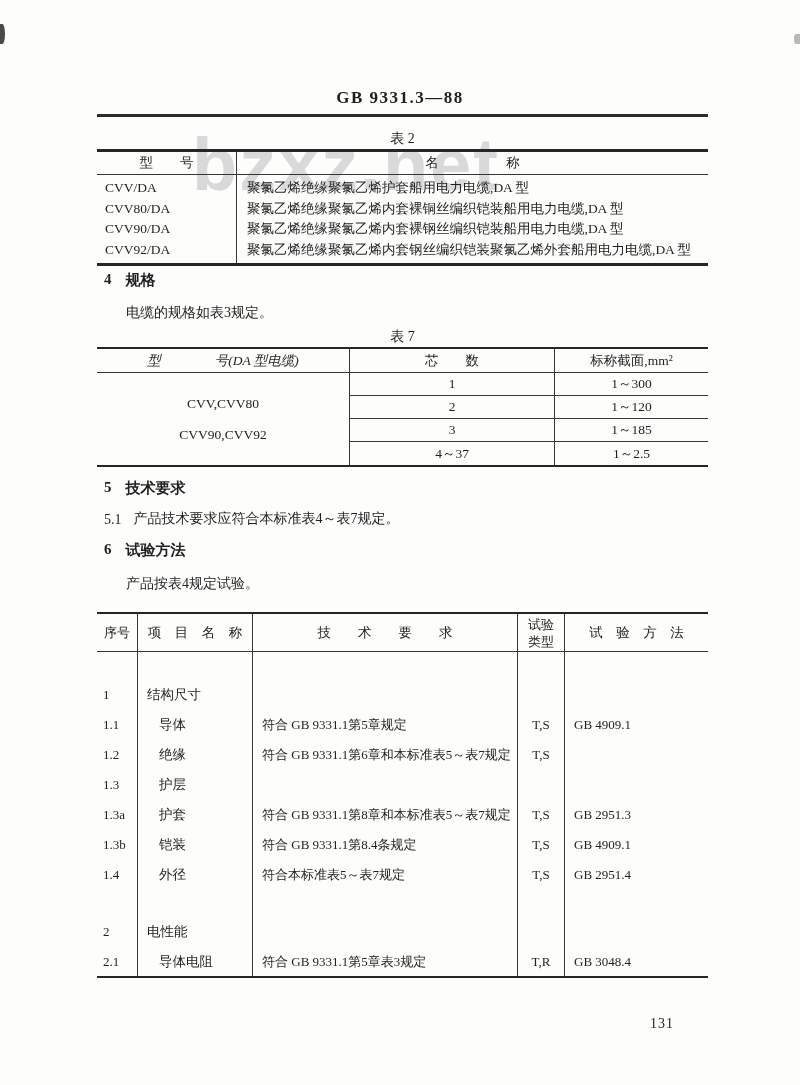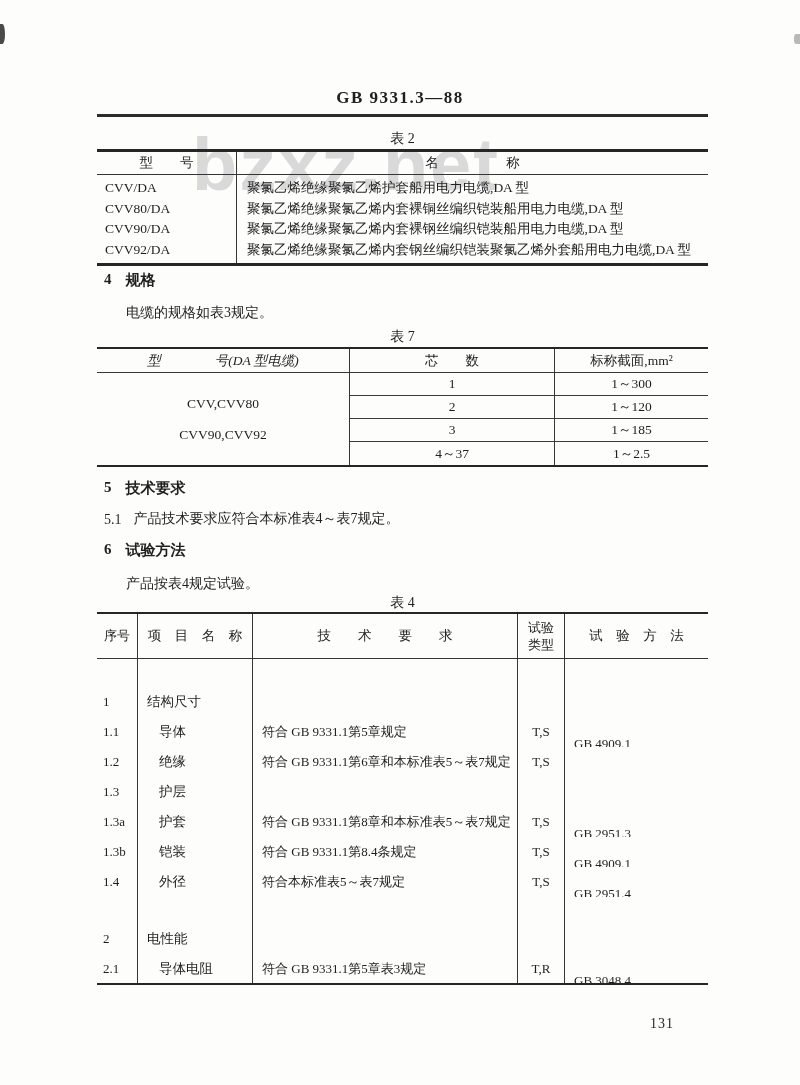--- a/index.html
+++ b/index.html
@@ -47,36 +47,36 @@
   .t3-c3{flex:1;}
   .t3-body{display:flex;}
   .t3-model{width:253px;display:flex;flex-direction:column;align-items:center;justify-content:center;gap:15px;font-size:13.5px;}
   .t3-right{flex:1;display:flex;flex-direction:column;}
   .t3-row{display:flex;height:23px;}
   .t3-row.rb{border-bottom:1.2px solid #3a3a3a;}
   .t3-cores{width:205px;display:flex;align-items:center;justify-content:center;font-size:13.5px;}
   .t3-sec{flex:1;display:flex;align-items:center;justify-content:center;font-size:13.5px;}
   
   .t4{border-top:2.5px solid #262626;border-bottom:2.5px solid #262626;}
-  .t4-head{display:flex;height:45px;border-bottom:1.5px solid #353535;justify-content:center;}
+  .t4-head{display:flex;height:38px;border-bottom:1.5px solid #353535;justify-content:center;}
   .t4-c1{width:41px;}
   .t4-c2{width:115px;}
   .t4-c3{width:265px;}
   .t4-c4{width:47px;}
   .t4-c5{flex:1;}
   .t4-type2{display:flex;flex-direction:column;align-items:center;justify-content:center;font-size:13px;line-height:17px;}
   .t4-row{display:flex;}
   .t4-row>div{overflow:hidden;white-space:nowrap;}
   .t4-no{width:41px;padding-left:6px;font-size:13px;}
   .t4-item{width:115px;font-size:13.5px;}
   .t4-item.main{padding-left:9px;}
   .t4-item.sub{padding-left:21px;}
   .t4-req{width:265px;padding-left:9px;font-size:13px;}
   .t4-type{width:47px;text-align:center;font-size:13px;}
-  .t4-meth{flex:1;padding-left:9px;font-size:13px;margin-top:12px;}
+  .t4-meth{flex:1;padding-left:9px;font-size:13px;}
   .h30{height:30px;line-height:30px;}
   .h29{height:29px;line-height:29px;}
   .h28{height:28px;}
   .h27{height:27px;}
   
   .sec-heading{display:flex;gap:14px;font-size:15px;font-weight:bold;}
   .sec-num{font-weight:bold;}
   .clause{display:flex;gap:12px;font-size:14px;align-items:flex-end;}
   .para{font-size:14px;}
   .page-num{left:650px;top:1016px;font-size:14px;letter-spacing:1px;}
@@ -162,21 +162,20 @@
     <span>5.1</span>
     <span>产品技术要求应符合本标准表4～表7规定。</span>
   </div>
 
   <div class="abs z1 sec-heading" style="left:104px;top:541px;">
     <span class="sec-num">6</span>
     <span>试验方法</span>
   </div>
   <div class="abs z1 para" style="left:126px;top:548px;margin-top:27px;">产品按表4规定试验。</div>
 
-  <div class="abs z1 tbl-label" style="top:594px;">表 4</div>
   <div class="abs z1 tbl t4" style="top:612px;">
     <div class="t4-head">
       <div class="hcell t4-c1 vline" style="font-size:13px;">序号</div>
       <div class="hcell t4-c2 vline">项　目　名　称</div>
       <div class="hcell t4-c3 vline">技　　术　　要　　求</div>
       <div class="t4-type2 t4-c4 vline">
         <span>试验</span>
         <span>类型</span>
       </div>
       <div class="hcell t4-c5">试　验　方　法</div>

